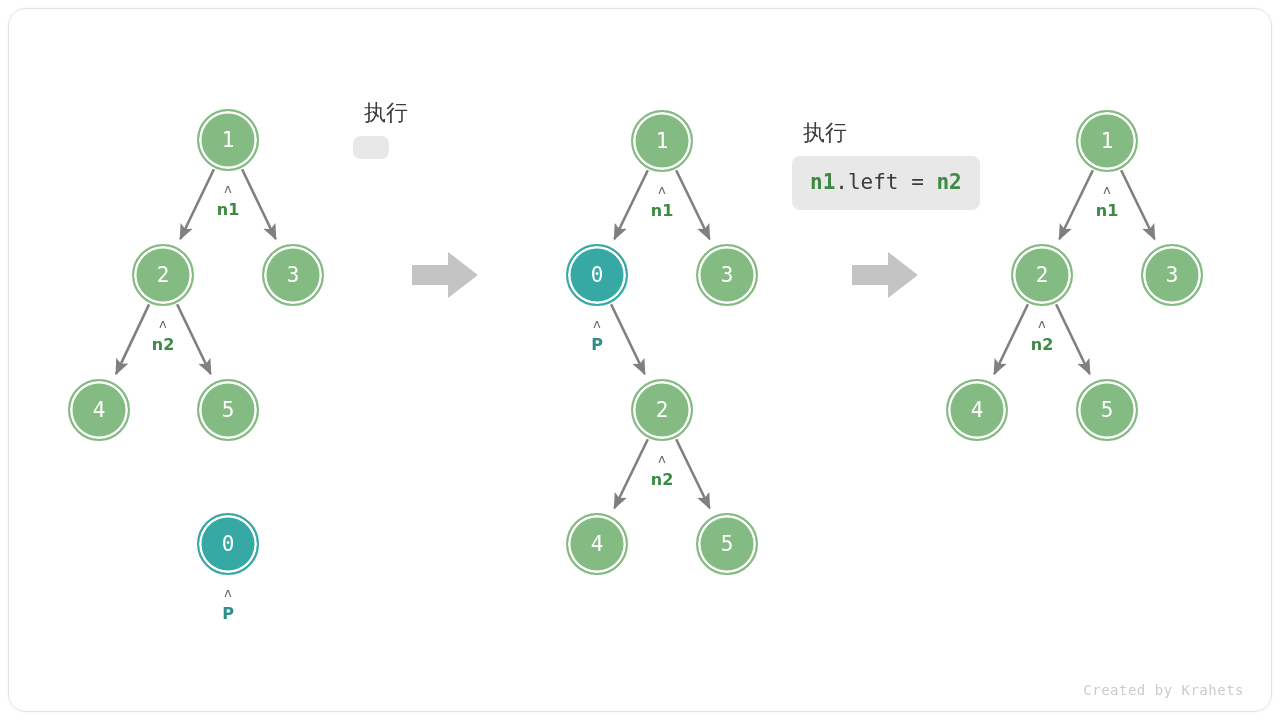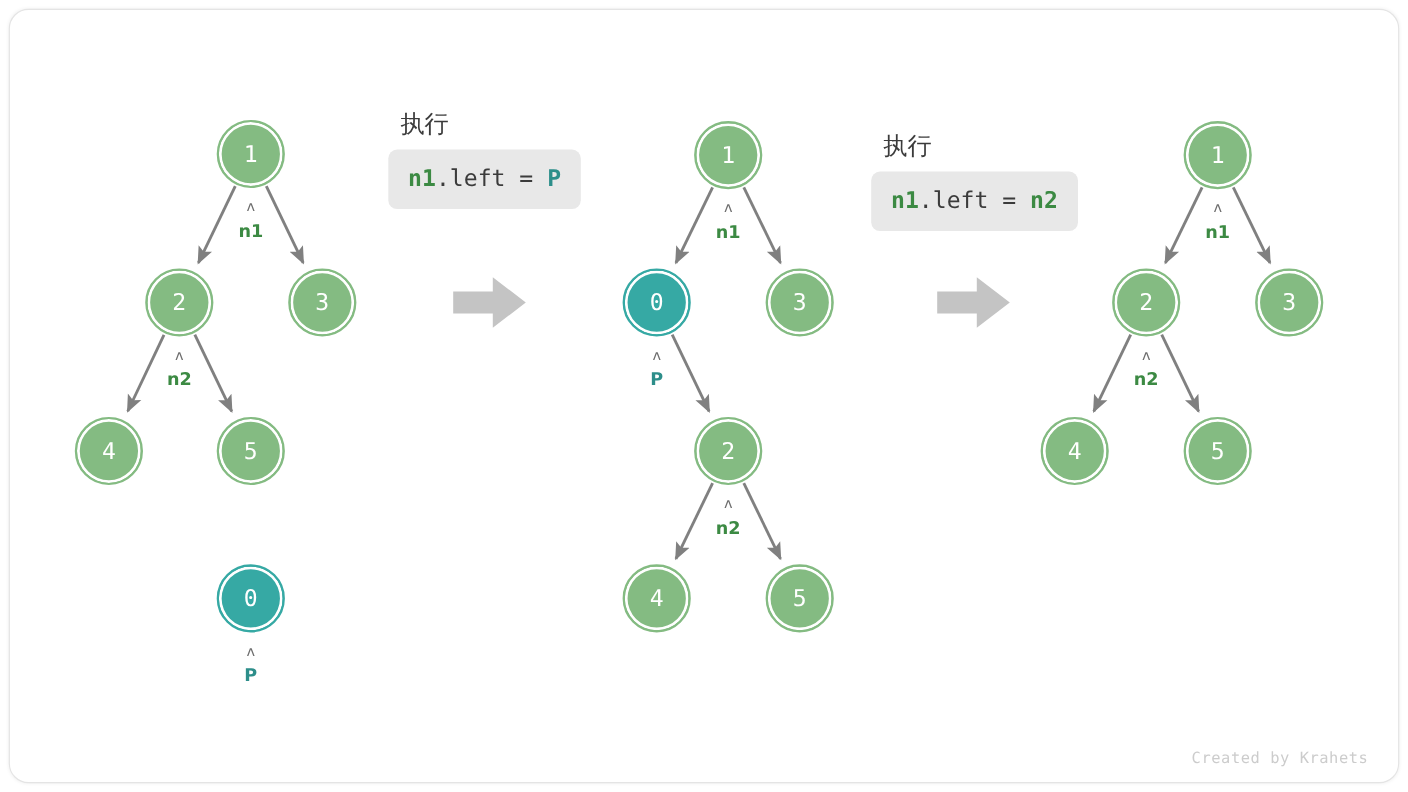--- a/index.html
+++ b/index.html
@@ -243,21 +243,20 @@
         <div class="name">n1</div>
       </div>
       <div class="ptr green" style="left: 1012px; top: 318px;">
         <div class="caret">ʌ</div>
         <div class="name">n2</div>
       </div>
     </div>
 
   <div class="step-title" style="left:364px; top:98px;">执行</div>
   <div class="codebox" id="codebox-2" style="left:353px; top:136px;">
-      <div><span class="v-green">n1</span><span class="op">.left = </span><span class="v-teal">P</span></div>
     </div>
 
   <div class="step-title" style="left:803px; top:118px;">执行</div>
   <div class="codebox" id="codebox-3" style="left:792px; top:156px;">
       <div><span class="v-green">n1</span><span class="op">.left = </span><span class="v-green">n2</span></div>
     </div>
 
   <div id="credit">Created by Krahets</div>
 </div>
 

